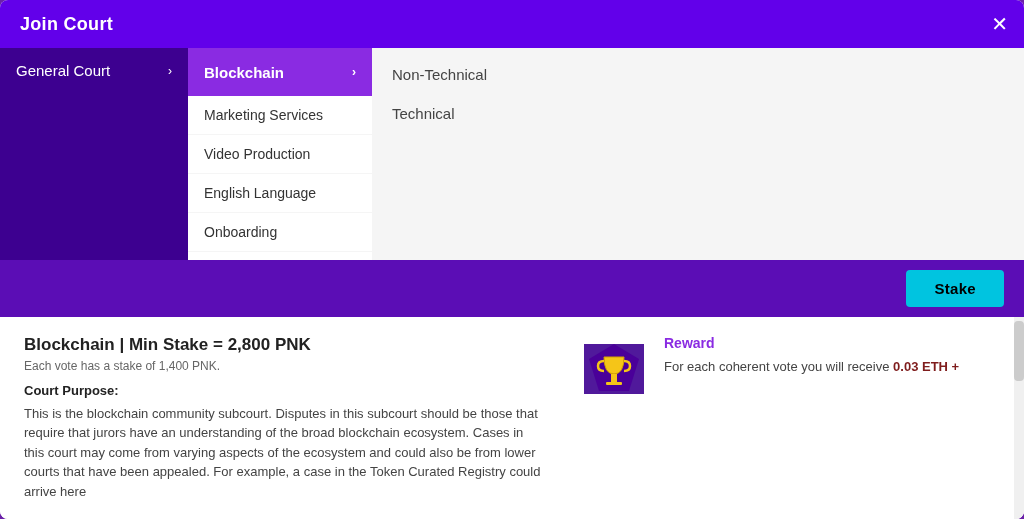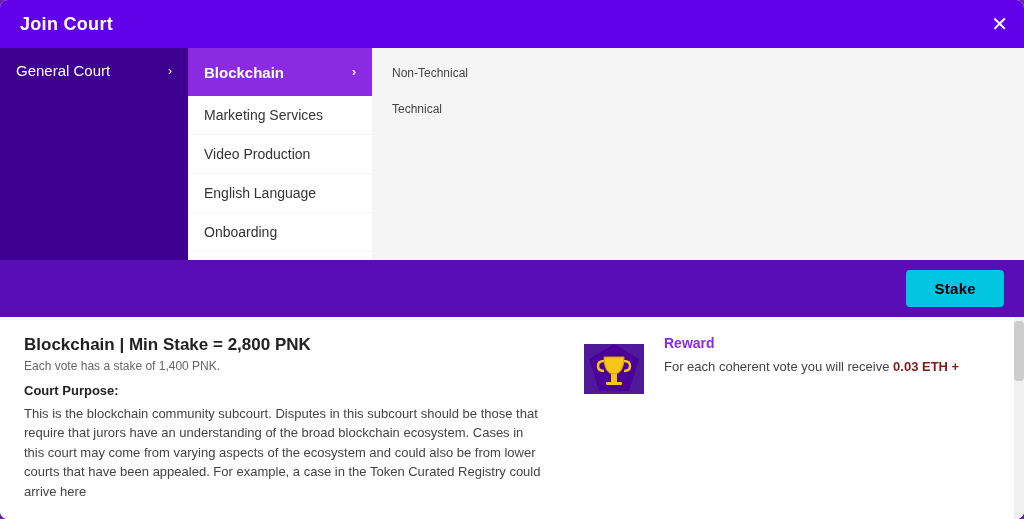--- a/index.html
+++ b/index.html
@@ -132,21 +132,21 @@
     
     .col-options {
       flex: 1;
       background: #f5f5f5;
       padding: 14px 20px;
       display: flex;
       flex-direction: column;
       gap: 14px;
     }
     .option-item {
-      font-size: 12px;
+      font-size: 15px;
       color: #444;
       cursor: pointer;
       padding: 4px 0;
     }
 
     
     .action-bar {
       background: #5b0db5;
       padding: 10px 20px;
       display: flex;

